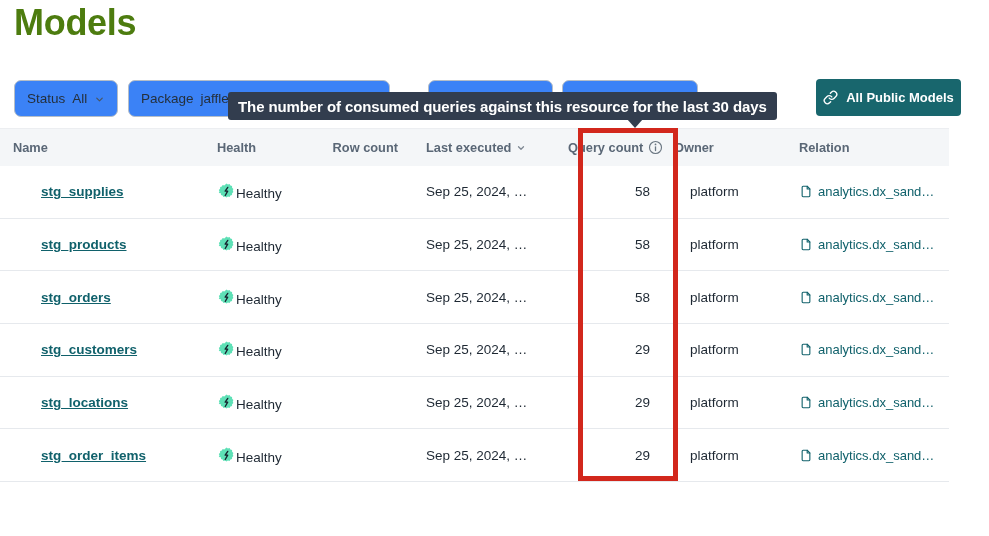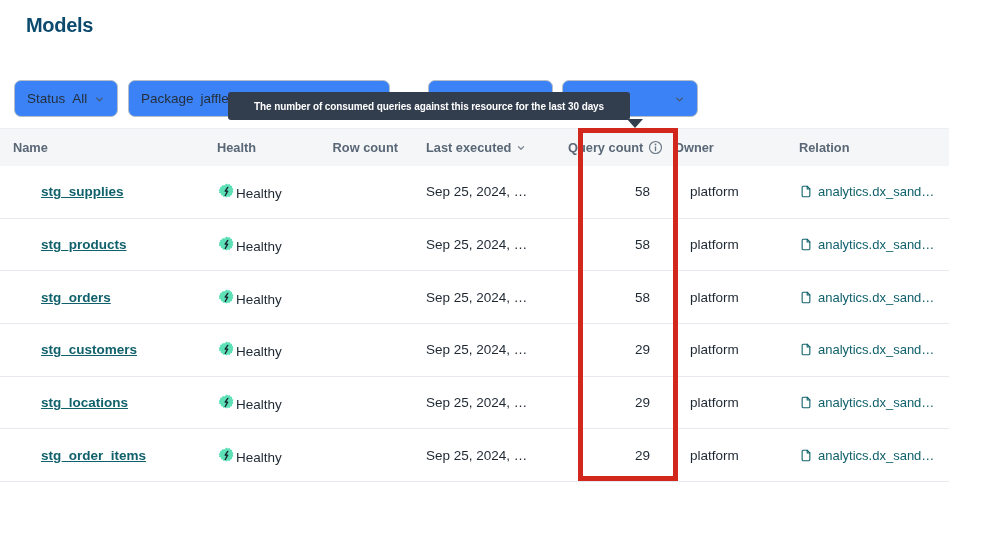--- a/index.html
+++ b/index.html
@@ -1,20 +1,20 @@
 <!DOCTYPE html>
 <html><head>
 <meta charset="utf-8">
 <style>
   html,body{margin:0;padding:0;background:#fff;}
   .page{position:relative;width:989px;height:536px;background:#fff;overflow:hidden;
         font-family:"Liberation Sans",sans-serif;color:#1e2833;}
 
-  .page-title{position:absolute;left:14px;top:2px;font-size:20px;font-weight:bold;
-              color:#0c4a6e;letter-spacing:-0.3px;margin:12px;}
+  .page-title{position:absolute;left:14px;top:2px;font-size:36px;font-weight:bold;
+              color:#4d7c0f;letter-spacing:-0.3px;margin:0;}
 
   
   .dropdown{position:absolute;top:80px;height:37px;box-sizing:border-box;
             border:1px solid #b6bec7;border-radius:7px;background:#3b82f6;
             display:flex;align-items:center;gap:7px;padding:0 12px;
             font-size:13.5px;color:#25303c;cursor:pointer;}
   .dd-status{left:14px;width:104px;}
   .dd-package{left:128px;width:262px;}
   .dd-three{left:428px;width:125px;}
   .dd-four{left:562px;width:136px;justify-content:flex-end;}
@@ -24,23 +24,23 @@
 
   
   .btn-public{position:absolute;left:816px;top:79px;width:145px;height:37px;
               background:#18666d;border:none;border-radius:4px;color:#fff;
               display:flex;align-items:center;justify-content:center;gap:8px;
               font-family:"Liberation Sans",sans-serif;
               font-size:13px;font-weight:bold;cursor:pointer;}
 
   
   .tooltip{position:absolute;left:228px;top:92px;height:28px;z-index:10;
-           background:#323d4e;color:#fff;border-radius:3px;padding:0 26px;
+           background:#323d4e;color:#fff;border-radius:3px;padding:0 10px;
            display:flex;align-items:center;white-space:nowrap;
-           font-size:10px;font-weight:bold;letter-spacing:-0.1px;}
+           font-size:15px;font-weight:bold;letter-spacing:-0.1px;}
   .tooltip-arrow{position:absolute;left:627px;top:119px;z-index:10;width:0;height:0;
            border-left:8px solid transparent;border-right:8px solid transparent;
            border-top:9px solid #323d4e;}
 
   
   .redbox{position:absolute;left:578px;top:128px;width:100px;height:353px;
           box-sizing:border-box;border:5px solid #d2271c;z-index:6;pointer-events:none;}
 
   
   table.models{position:absolute;left:0;top:128px;width:949px;
@@ -97,20 +97,29 @@
   <div class="dropdown dd-three"></div>
 
   <div class="dropdown dd-four">
     <span class="chev">
       <svg width="11" height="11" viewBox="0 0 24 24" fill="none" stroke="currentColor" stroke-width="2.6" stroke-linecap="round" stroke-linejoin="round">
           <polyline points="6 9 12 15 18 9"></polyline>
         </svg>
     </span>
   </div>
 
+  <button class="btn-public">
+    <span class="icon-inline">
+      <svg width="15" height="15" viewBox="0 0 24 24" fill="none" stroke="#ffffff" stroke-width="2.2" stroke-linecap="round" stroke-linejoin="round">
+        <path d="M10 13a5 5 0 0 0 7.54.54l3-3a5 5 0 0 0-7.07-7.07l-1.72 1.71"></path>
+        <path d="M14 11a5 5 0 0 0-7.54-.54l-3 3a5 5 0 0 0 7.07 7.07l1.71-1.71"></path>
+      </svg>
+    </span>
+    <span>All Public Models</span>
+  </button>
 
   <table class="models">
     <colgroup>
       <col style="width:204px">
         <col style="width:112px">
         <col style="width:88px">
       <col style="width:160px">
         <col style="width:100px">
         <col style="width:125px">
       <col style="width:160px">

